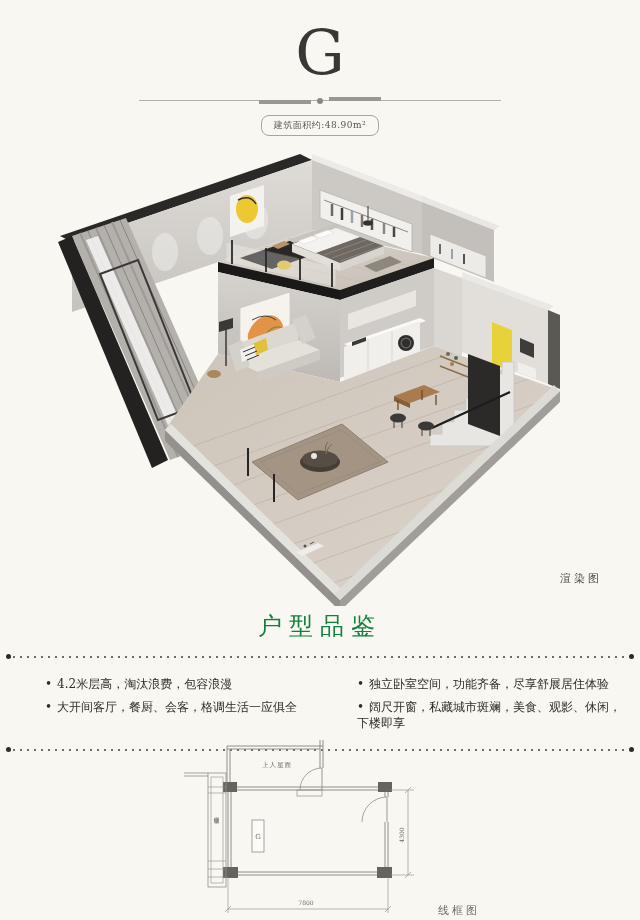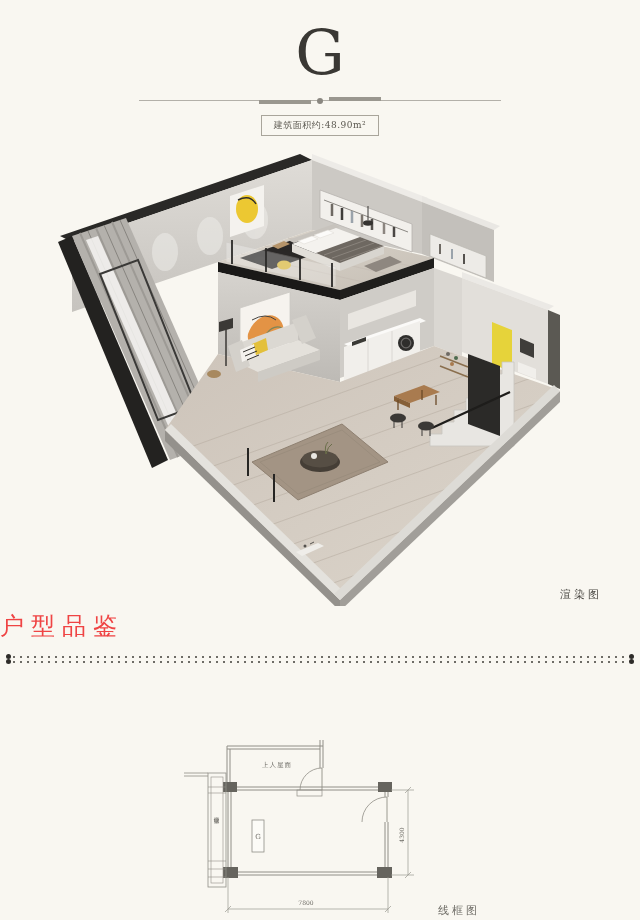--- a/index.html
+++ b/index.html
@@ -12,29 +12,29 @@
   
   .header{position:absolute;top:22px;left:0;width:640px;text-align:center;}
   .title-line{display:flex;justify-content:center;align-items:baseline;gap:18px;}
   .unit-letter{font-size:62px;line-height:1;font-weight:400;color:#3a3834;}
   .unit-word{font-size:38px;line-height:1;letter-spacing:6px;color:#3a3834;}
   .divider{width:362px;height:10px;margin:12px auto 0;position:relative;}
   .divider .line{position:absolute;left:0;right:0;top:4px;height:1px;background:#b3b0a9;}
   .divider .bar-left{position:absolute;right:calc(50% + 9px);top:4px;width:52px;height:4px;background:#9a978f;}
   .divider .bar-right{position:absolute;left:calc(50% + 9px);top:1px;width:52px;height:4px;background:#9a978f;}
   .divider .dot{position:absolute;left:50%;top:2px;margin-left:-3px;width:6px;height:6px;border-radius:50%;background:#8a8780;}
-  .badge{margin-top:9px;display:inline-block;border:1px solid #a9a59b;border-radius:0;
+  .badge{margin-top:9px;display:inline-block;border:1px solid #a9a59b;border-radius:8px;
     padding:3px 12px;font-size:9px;letter-spacing:.5px;color:#5a574f;background:transparent;}
   
   .render-wrap{position:absolute;top:148px;left:0;width:640px;height:458px;}
   .render-wrap svg{display:block;}
-  .render-caption{position:absolute;right:38px;bottom:4px;font-size:11px;letter-spacing:3px;color:#4c4a45;}
+  .render-caption{position:absolute;right:38px;bottom:20px;font-size:11px;letter-spacing:3px;color:#4c4a45;}
   
   .appreciation{position:absolute;top:610px;left:0;width:640px;}
-  .appreciation h2{margin:0 0 12px 0;text-align:left;font-size:24px;font-weight:400;letter-spacing:7px;color:#ef4444;}
+  .appreciation h2{margin:0 0 12px 0;text-align:center;font-size:24px;font-weight:400;letter-spacing:7px;color:#15803d;}
   .dotted-rule{position:relative;height:5px;margin:0 3px;}
   .dotted-rule .dots{position:absolute;left:10px;right:10px;top:2px;height:2px;
     background:repeating-linear-gradient(90deg,#6e6c66 0 2px,transparent 2px 7px);}
   .dotted-rule::before,.dotted-rule::after{content:"";position:absolute;top:0;width:5px;height:5px;border-radius:50%;background:#2e2c29;}
   .dotted-rule::before{left:3px;}
   .dotted-rule::after{right:3px;}
   .bullets{display:grid;grid-template-columns:312px auto;padding:10px 8px 8px 45px;}
   .bullet{font-size:12px;color:#2f2d29;line-height:1.35;margin:7px 0;padding-right:6px;}
   .bullet::before{content:"•";margin-right:5px;color:#2f2d29;}
   
@@ -275,20 +275,30 @@
   </g>
 </svg>
 <span class="render-caption">渲染图</span>
 </div>
 
 <div class="appreciation">
   <h2>户型品鉴</h2>
   <div class="dotted-rule">
       <span class="dots"></span>
     </div>
+  <div class="bullets">
+    <div class="col">
+      <div class="bullet">4.2米层高，淘汰浪费，包容浪漫</div>
+      <div class="bullet">大开间客厅，餐厨、会客，格调生活一应俱全</div>
+    </div>
+    <div class="col">
+      <div class="bullet">独立卧室空间，功能齐备，尽享舒展居住体验</div>
+      <div class="bullet">阔尺开窗，私藏城市斑斓，美食、观影、休闲，下楼即享</div>
+    </div>
+  </div>
   <div class="dotted-rule">
       <span class="dots"></span>
     </div>
 </div>
 
 <div class="floorplan-wrap">
 <svg width="640" height="187" viewBox="0 0 640 187">
   <g stroke="#908e87" stroke-width="1" fill="none">
 
     <path d="M227,13 H323 M227,16 H320"></path>

